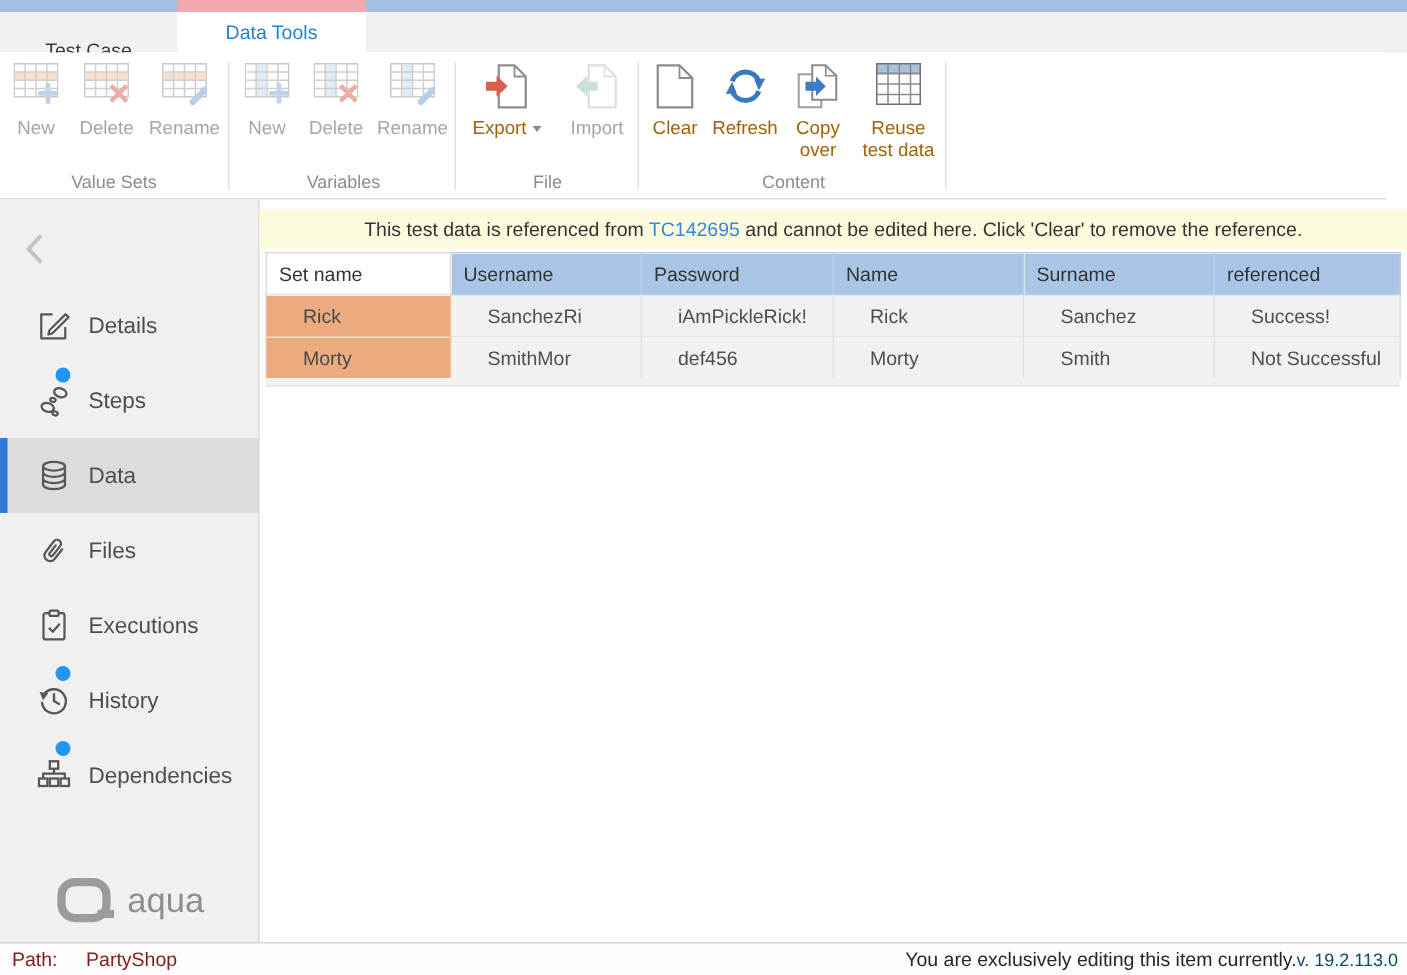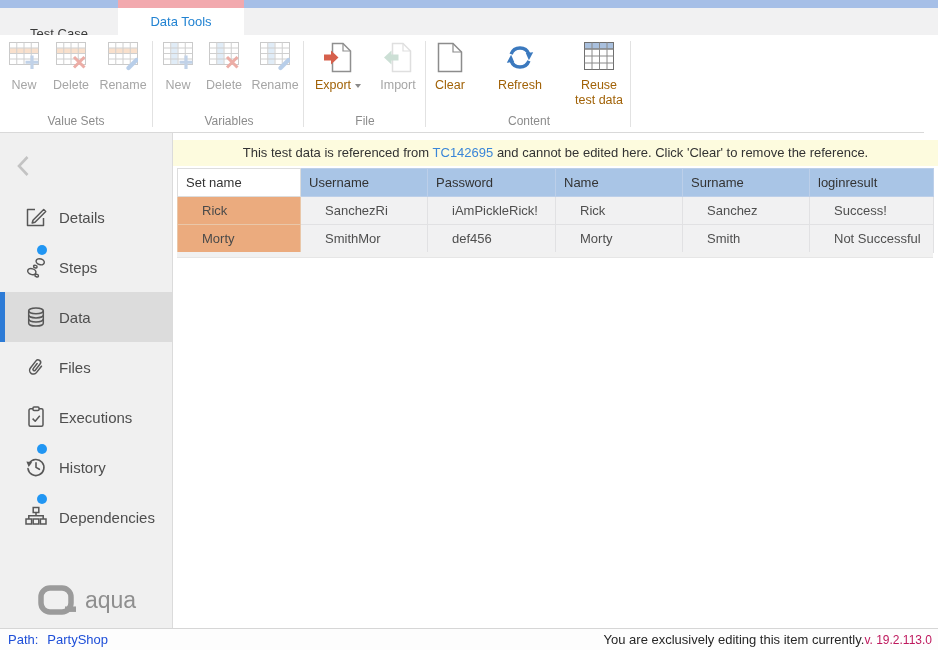--- a/index.html
+++ b/index.html
@@ -54,24 +54,24 @@
   .dtable { position:absolute; left:177px; top:168px; border-collapse:collapse; table-layout:fixed; width:756px; }
   .dtable th, .dtable td { height:28px; padding:0 8px; font-size:13px; font-weight:normal; text-align:left; overflow:hidden; white-space:nowrap; }
   .dtable th { background:#A9C5E6; color:#333; border:1px solid #BCCFE9; }
   .dtable th.first { background:#fff; border-color:#DDDDDD; }
   .dtable td { background:#F1F1F2; color:#4F4F4F; border:1px solid #E1E1E3;padding-left:24px; }
   .dtable td.setcol { background:#EBAB7E; color:#4A4A4A; border-color:#E9C7A9; }
   .table-stub { position:absolute; left:177px; top:252px; width:756px; height:6px; background:#F1F1F1; border-bottom:1px solid #E6E6E6; }
 
   
   .footer { position:absolute; left:0; top:628px; width:938px; height:22px; background:#FDFDFD; border-top:1px solid #D6D6D6; display:flex; align-items:center; font-size:13px; }
-  .footer .path { margin-left:8px; color:#1d4ed8; display:flex; gap:9px; }
+  .footer .path { margin-left:8px; color:#7f1d1d; display:flex; gap:19px; }
   .footer .right { margin-left:auto; display:flex; align-items:center; margin-right:6px; }
   .footer .notice { color:#262626; }
-  .footer .version { color:#be185d; font-size:12px; }
+  .footer .version { color:#0c4a6e; font-size:12px; }
 </style>
 </head>
 <body>
 
 <div class="topstrip">
   <div class="topstrip-pink"></div>
 </div>
 
 <div class="tabbar">
   <div class="tab t1">Test Case</div>
@@ -206,20 +206,32 @@
       <div class="rbtn" style="width:50px">
         <span class="ricon">
           <svg width="30" height="31" viewBox="0 0 30 31">
               <path d="M6.1 12.2 A9.5 9.5 0 0 1 23.9 12.2" fill="none" stroke="#3B79BE" stroke-width="3.4"></path>
               <polygon points="23.9,18.3 20.8,10.9 28.2,10.3" fill="#3B79BE"></polygon>
               <path d="M23.9 18.8 A9.5 9.5 0 0 1 6.1 18.8" fill="none" stroke="#3B79BE" stroke-width="3.4"></path>
               <polygon points="6.1,12.7 9.2,20.1 1.8,20.7" fill="#3B79BE"></polygon>
             </svg>
         </span>
         <span class="rlbl">Refresh</span>
+      </div>
+      <div class="rbtn" style="width:46px">
+        <span class="ricon">
+          <svg width="32" height="31" viewBox="0 0 32 31">
+              <path d="M3.5 7.5 H13 L18.5 13 V29.5 H3.5 Z" fill="#fff" stroke="#A0A0A0" stroke-width="1.4"></path>
+              <path d="M12.5 1.5 H21.5 L28.5 8.5 V24.5 H12.5 Z" fill="#fff" stroke="#8C8C8C" stroke-width="1.4"></path>
+              <path d="M21.5 1.5 V8.5 H28.5" fill="none" stroke="#8C8C8C" stroke-width="1.1"></path>
+              <polygon points="8,12.5 15,12.5 15,9 21.5,15.5 15,22 15,18.5 8,18.5" fill="#3F7CC6"></polygon>
+            </svg>
+        </span>
+        <span class="rlbl">Copy</span>
+        <span class="rlbl">over</span>
       </div>
       <div class="rbtn" style="width:60px">
         <span class="ricon">
           <svg width="30" height="29" viewBox="0 0 30 29">
               <rect x="0.5" y="0.5" width="29" height="27" fill="#fff" stroke="#6F6F6F"></rect>
               <rect x="0.5" y="0.5" width="29" height="6.5" fill="#A9C0DE" stroke="#6F6F6F"></rect>
               <path d="M0.5 7 H29.5 M0.5 14 H29.5 M0.5 21 H29.5 M8 0.5 V27.5 M15.5 0.5 V27.5 M23 0.5 V27.5" stroke="#8A8A8A" fill="none"></path>
             </svg>
         </span>
         <span class="rlbl">Reuse</span>
@@ -340,21 +352,21 @@
       <col style="width:127px">
       <col style="width:124px">
   </colgroup>
   <thead>
     <tr>
       <th class="first">Set name</th>
       <th>Username</th>
       <th>Password</th>
       <th>Name</th>
       <th>Surname</th>
-      <th>loginresult</th>
+      <th>referenced</th>
     </tr>
   </thead>
   <tbody>
     <tr>
       <td class="setcol">Rick</td>
       <td>SanchezRi</td>
       <td>iAmPickleRick!</td>
       <td>Rick</td>
       <td>Sanchez</td>
       <td>Success!</td>

